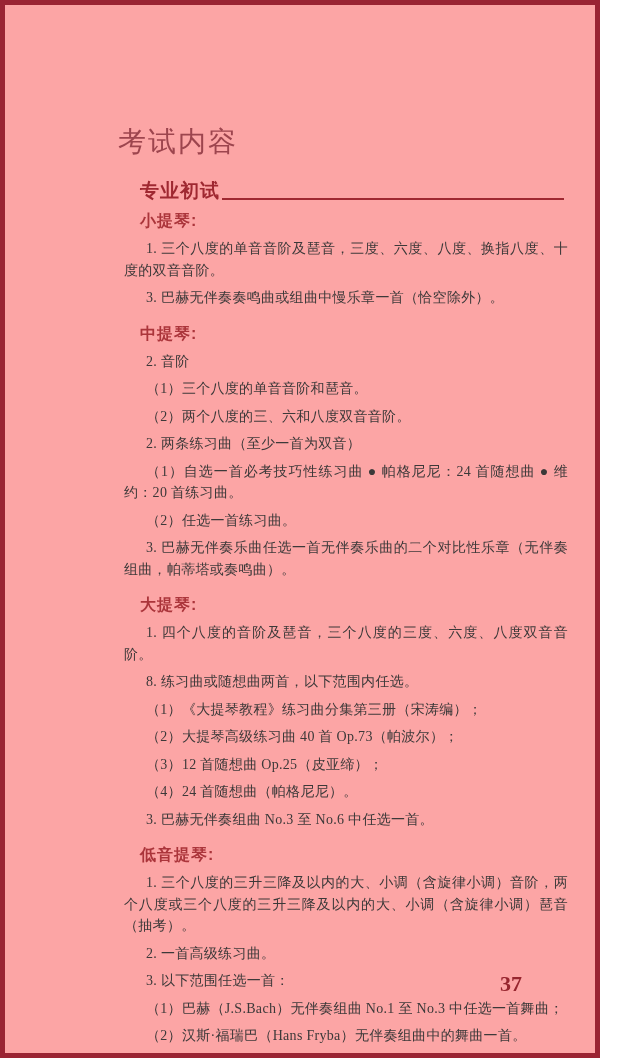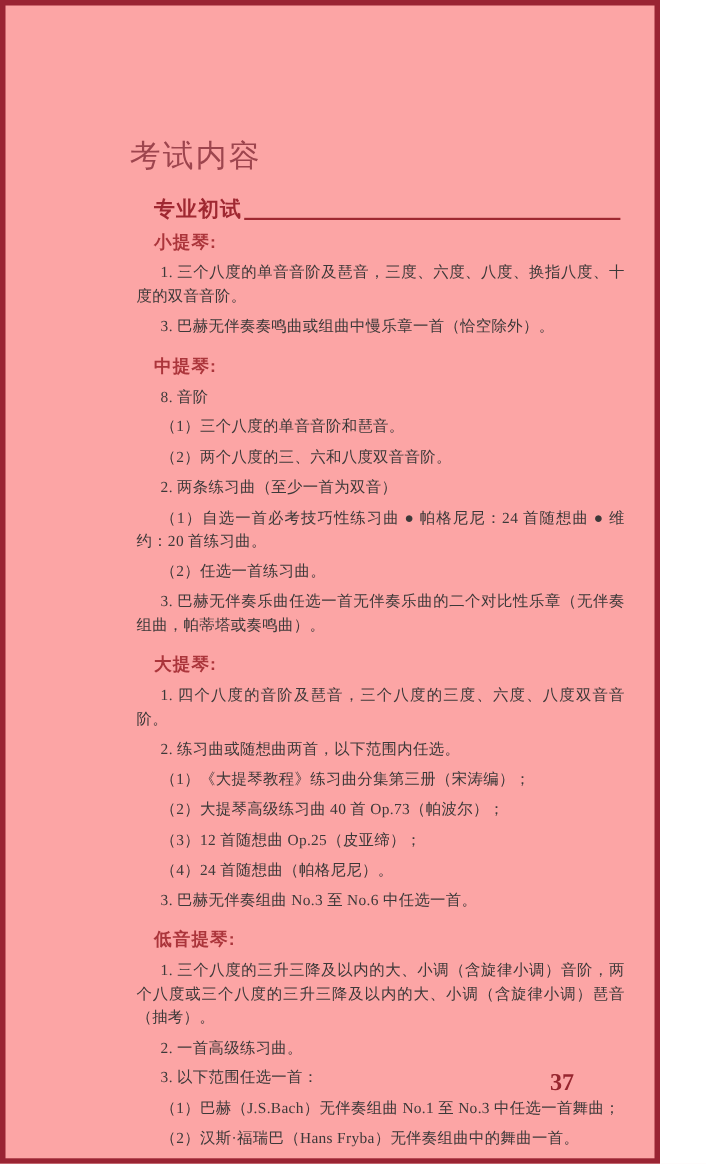--- a/index.html
+++ b/index.html
@@ -89,32 +89,32 @@
       <span class="rule"></span>
     </div>
     <div id="sections">
         <section class="exam-section">
           <h2>小提琴:</h2>
           <p>1. 三个八度的单音音阶及琶音，三度、六度、八度、换指八度、十度的双音音阶。</p>
           <p>3. 巴赫无伴奏奏鸣曲或组曲中慢乐章一首（恰空除外）。</p>
         </section>
         <section class="exam-section">
           <h2>中提琴:</h2>
-          <p>8. 音阶</p>
+          <p>2. 音阶</p>
           <p>（1）三个八度的单音音阶和琶音。</p>
           <p>（2）两个八度的三、六和八度双音音阶。</p>
           <p>2. 两条练习曲（至少一首为双音）</p>
           <p>（1）自选一首必考技巧性练习曲 ● 帕格尼尼：24 首随想曲 ● 维约：20 首练习曲。</p>
           <p>（2）任选一首练习曲。</p>
           <p>3. 巴赫无伴奏乐曲任选一首无伴奏乐曲的二个对比性乐章（无伴奏组曲，帕蒂塔或奏鸣曲）。</p>
         </section>
         <section class="exam-section">
           <h2>大提琴:</h2>
           <p>1. 四个八度的音阶及琶音，三个八度的三度、六度、八度双音音阶。</p>
-          <p>2. 练习曲或随想曲两首，以下范围内任选。</p>
+          <p>8. 练习曲或随想曲两首，以下范围内任选。</p>
           <p>（1）《大提琴教程》练习曲分集第三册（宋涛编）；</p>
           <p>（2）大提琴高级练习曲 40 首 Op.73（帕波尔）；</p>
           <p>（3）12 首随想曲 Op.25（皮亚缔）；</p>
           <p>（4）24 首随想曲（帕格尼尼）。</p>
           <p>3. 巴赫无伴奏组曲 No.3 至 No.6 中任选一首。</p>
         </section>
         <section class="exam-section">
           <h2>低音提琴:</h2>
           <p>1. 三个八度的三升三降及以内的大、小调（含旋律小调）音阶，两个八度或三个八度的三升三降及以内的大、小调（含旋律小调）琶音（抽考）。</p>
           <p>2. 一首高级练习曲。</p>

